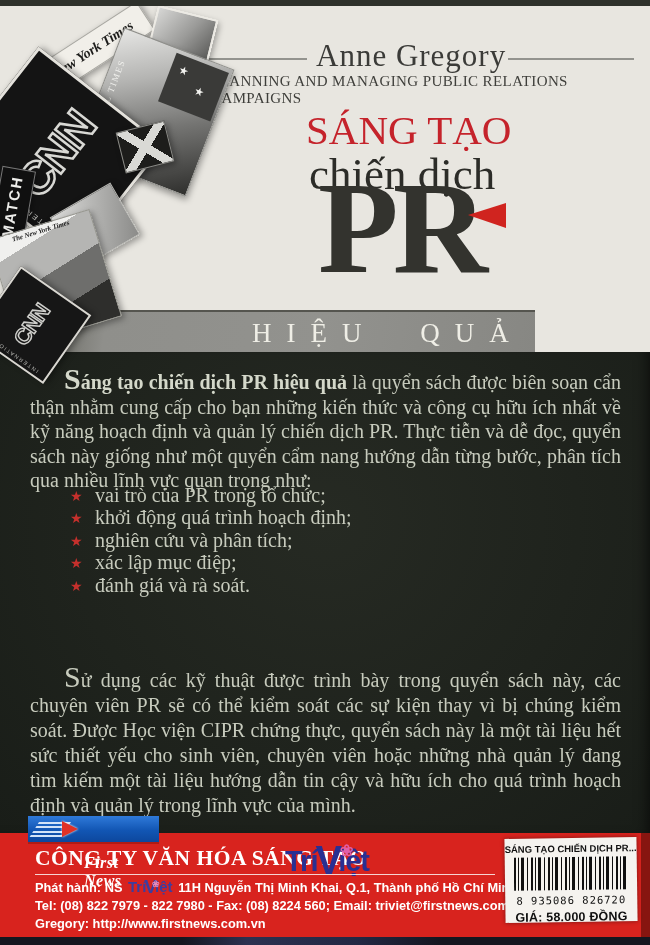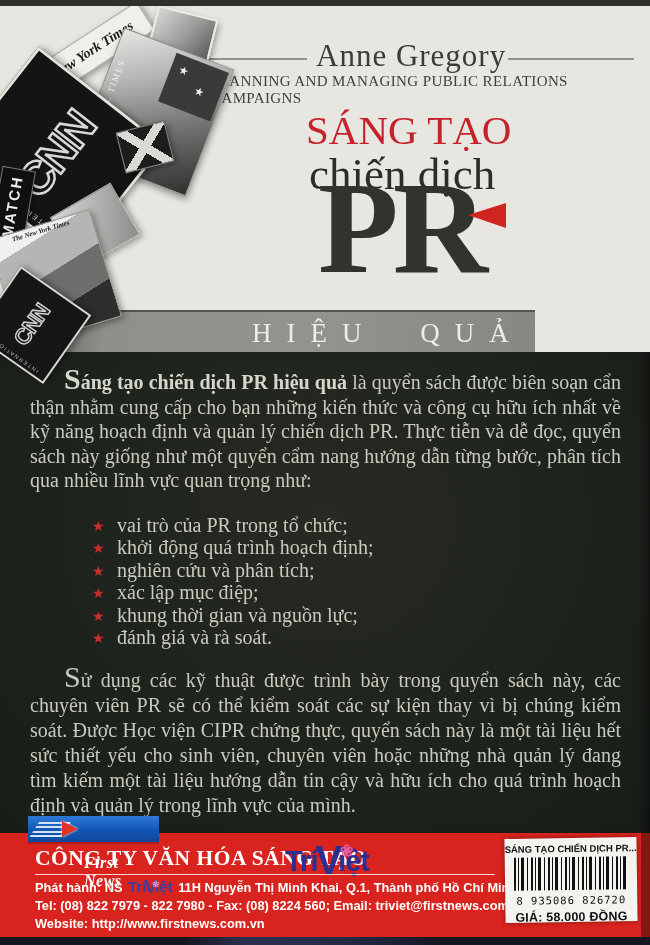--- a/index.html
+++ b/index.html
@@ -79,21 +79,21 @@
   
   .dark-body { position:absolute; left:0; top:352px; width:650px; height:481px; z-index:1;
     background:radial-gradient(ellipse at 50% 35%, #262a23 0%, #1f231d 55%, #191d18 100%);
     color:#c7cbbd; box-shadow:inset -10px 0 14px -8px rgba(0,0,0,.6); }
   .para { position:absolute; left:30px; width:591px; font-size:20px; line-height:24.5px; text-align:justify; }
   .para1 { top:12px; text-indent:34px; }
   .para2 { top:310px; text-indent:34px; line-height:25px; }
   .dropcap { font-size:30px; font-weight:bold; line-height:1; }
   .dropcap2 { font-size:30px; line-height:1; }
   .lead { font-weight:bold; color:#d4d8ca; }
-  .bullets { position:absolute; left:92px; top:133px; list-style:none;margin-top:30px; }
+  .bullets { position:absolute; left:70px; top:133px; list-style:none; }
   .bullets li { font-size:20px; line-height:21.4px; white-space:nowrap; }
   .b-star { color:#c5302c; font-size:14px; display:inline-block; width:25px; vertical-align:1px; }
 
   
   .red-band { position:absolute; left:0; top:833px; width:650px; height:104px; background:#d8231e; z-index:2; }
   .red-right { position:absolute; right:0; top:0; width:9px; height:100%; background:#871510; }
   .fn-logo { position:absolute; left:28px; top:-17px; width:131px; height:28px;
     background:linear-gradient(180deg,#2f7ad9 0%,#1256b4 55%,#0d479d 100%);
     border-bottom:2px solid #b01b14; }
   .fn-stripes { position:absolute; left:6px; top:6px; width:32px; height:16px; transform:skewX(-32deg);
@@ -181,21 +181,20 @@
   </div>
 
   <div class="dark-body">
     <p class="para para1"><span class="dropcap lead">S</span><span class="lead">áng tạo chiến dịch PR hiệu quả</span><span> là quyển sách được biên soạn cẩn thận nhằm cung cấp cho bạn những kiến thức và công cụ hữu ích nhất về kỹ năng hoạch định và quản lý chiến dịch PR. Thực tiễn và dễ đọc, quyển sách này giống như một quyển cẩm nang hướng dẫn từng bước, phân tích qua nhiều lĩnh vực quan trọng như:</span></p>
 
     <ul class="bullets">
       <li><span class="b-star">★</span><span>vai trò của PR trong tổ chức;</span></li>
       <li><span class="b-star">★</span><span>khởi động quá trình hoạch định;</span></li>
       <li><span class="b-star">★</span><span>nghiên cứu và phân tích;</span></li>
       <li><span class="b-star">★</span><span>xác lập mục điệp;</span></li>
-      <li><span class="b-star">★</span><span>khung thời gian và nguồn lực;</span></li>
       <li><span class="b-star">★</span><span>đánh giá và rà soát.</span></li>
     </ul>
 
     <p class="para para2"><span class="dropcap2">S</span><span>ử dụng các kỹ thuật được trình bày trong quyển sách này, các chuyên viên PR sẽ có thể kiểm soát các sự kiện thay vì bị chúng kiểm soát. Được Học viện CIPR chứng thực, quyển sách này là một tài liệu hết sức thiết yếu cho sinh viên, chuyên viên hoặc những nhà quản lý đang tìm kiếm một tài liệu hướng dẫn tin cậy và hữu ích cho quá trình hoạch định và quản lý trong lĩnh vực của mình.</span></p>
   </div>
 
   <div class="red-band">
     <div class="red-right"></div>
 
     <div class="fn-logo">
@@ -209,21 +208,21 @@
     <div class="triviet-big"><span class="tv-a">Trí</span><span class="tv-v">V</span><span class="tv-a">iệt</span><span class="tv-lotus">❀</span></div>
 
     <div class="footer-divider"></div>
 
     <div class="addr">
       <div><span>Phát hành: NS</span>
         <span class="triviet-small"><span>Trí</span><span class="tv-v-sm">V</span><span>iệt</span><span class="tv-lotus-sm">❀</span></span>
         <span>11H Nguyễn Thị Minh Khai, Q.1, Thành phố Hồ Chí Minh</span>
       </div>
       <div>Tel: (08) 822 7979 - 822 7980 - Fax: (08) 8224 560; Email: triviet@firstnews.com.vn</div>
-      <div>Website: http://www.firstnews.com.vn</div>
+      <div>Gregory: http://www.firstnews.com.vn</div>
     </div>
 
     <div class="bc-label">
       <div class="bc-title">SÁNG TẠO CHIẾN DỊCH PR...</div>
       <div class="bc-bars"></div>
       <div><span class="bc-digits">8 935086 826720</span></div>
       <div class="bc-price">GIÁ: 58.000 ĐỒNG</div>
     </div>
   </div>
 

